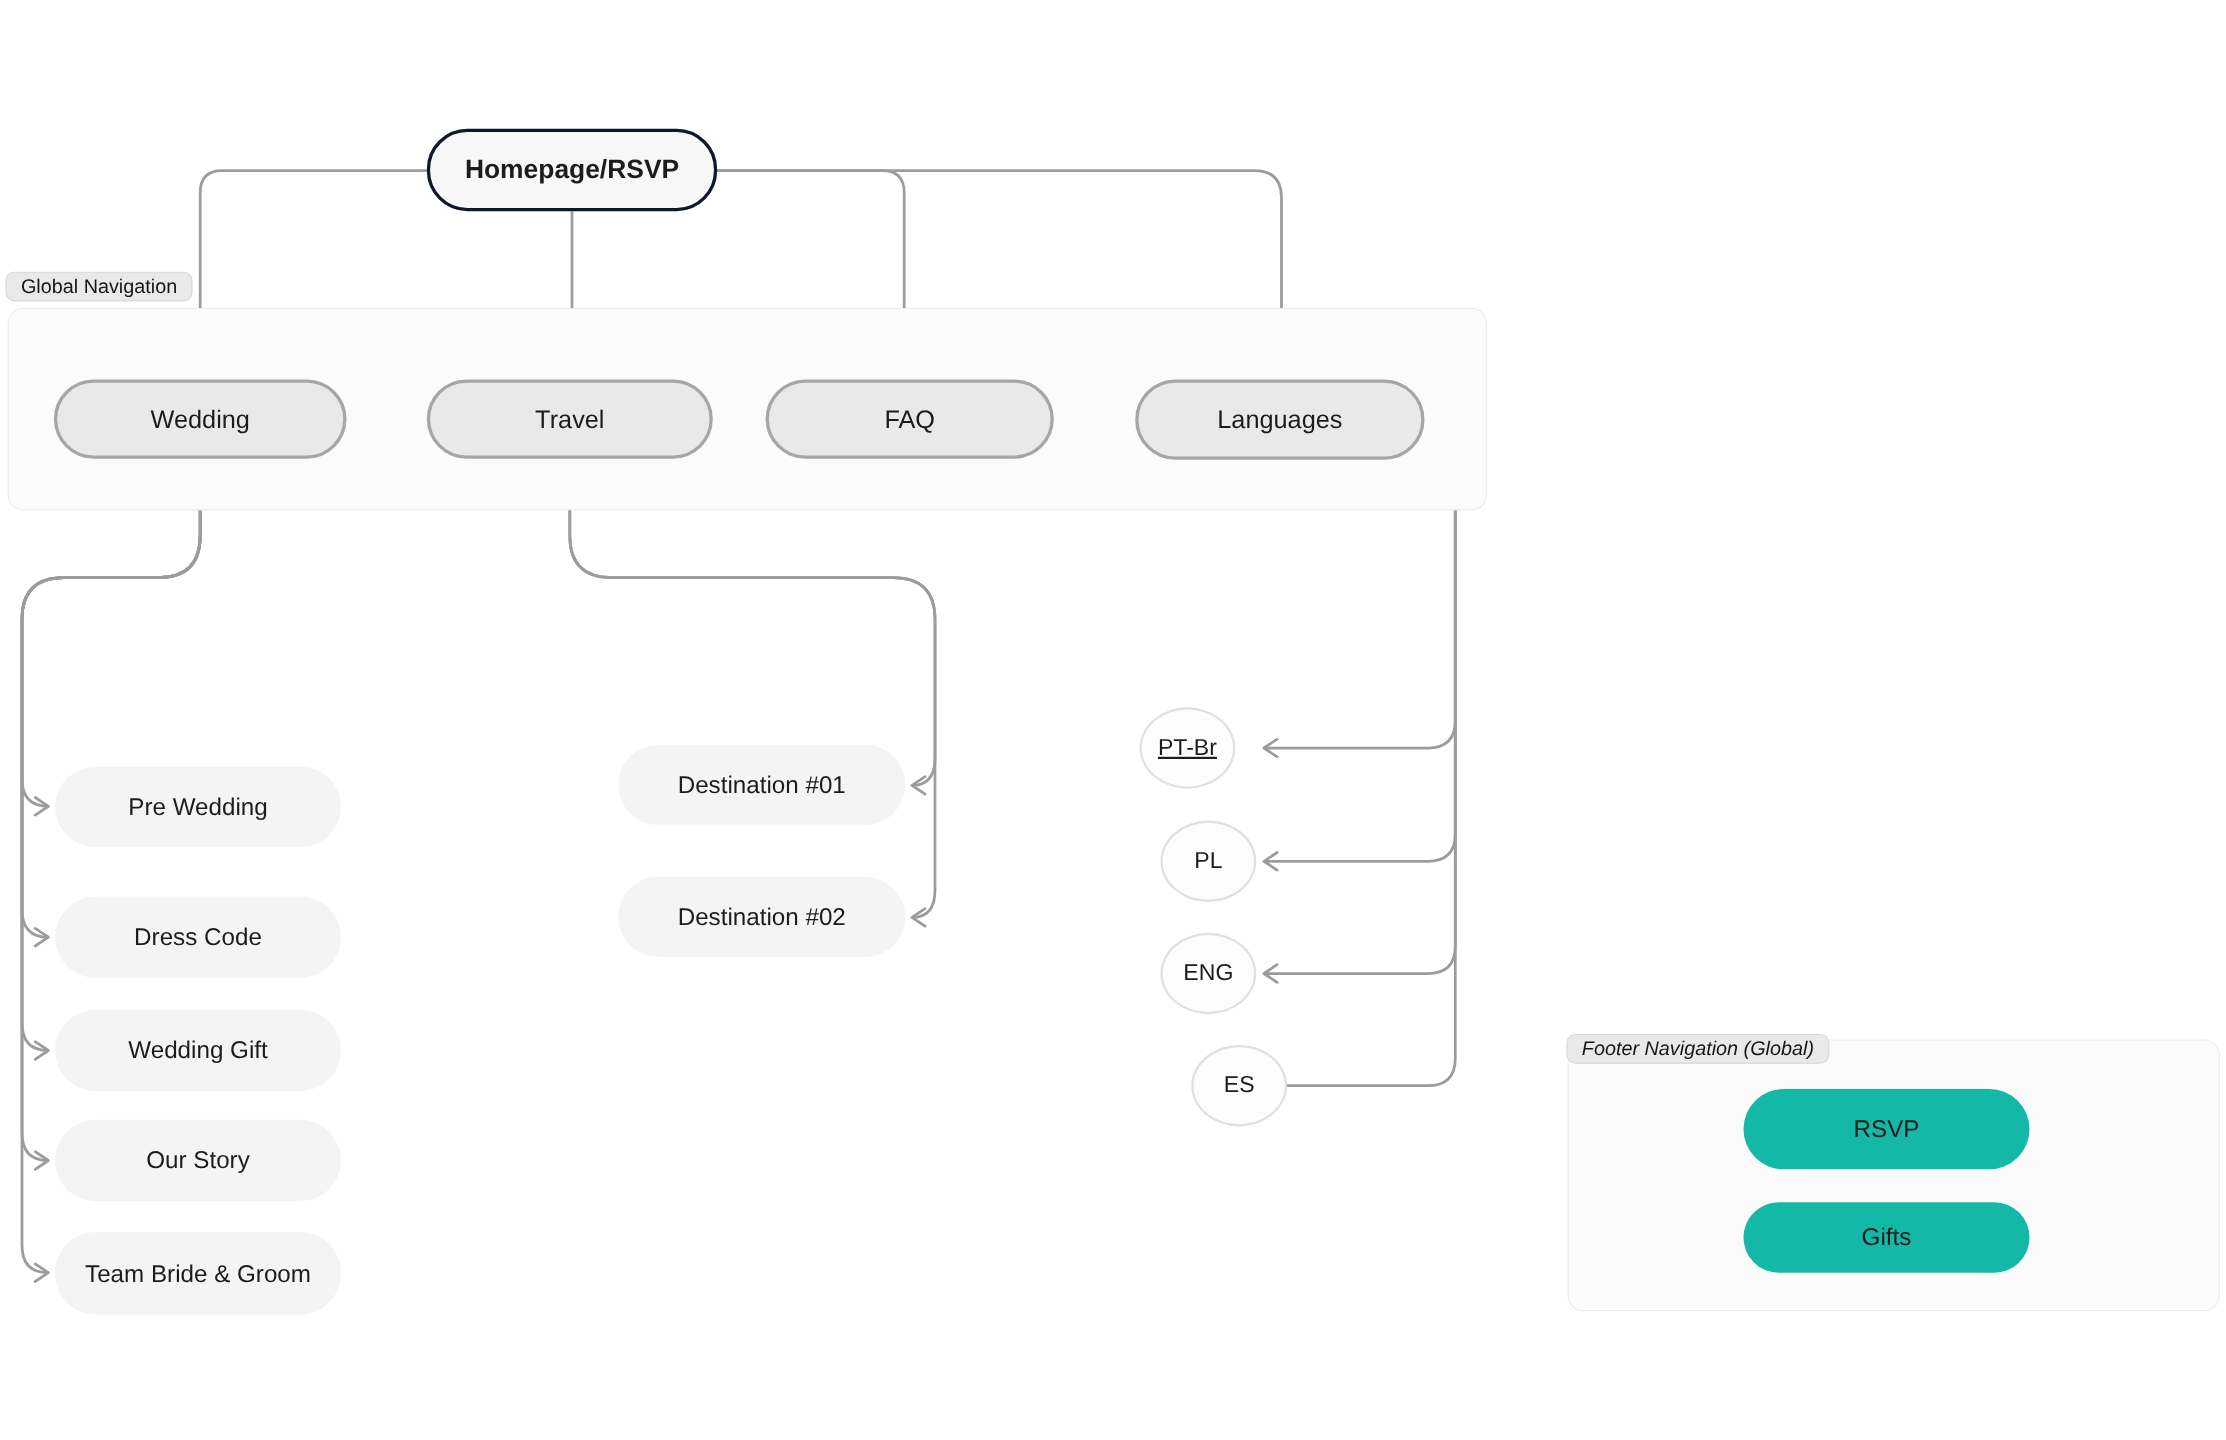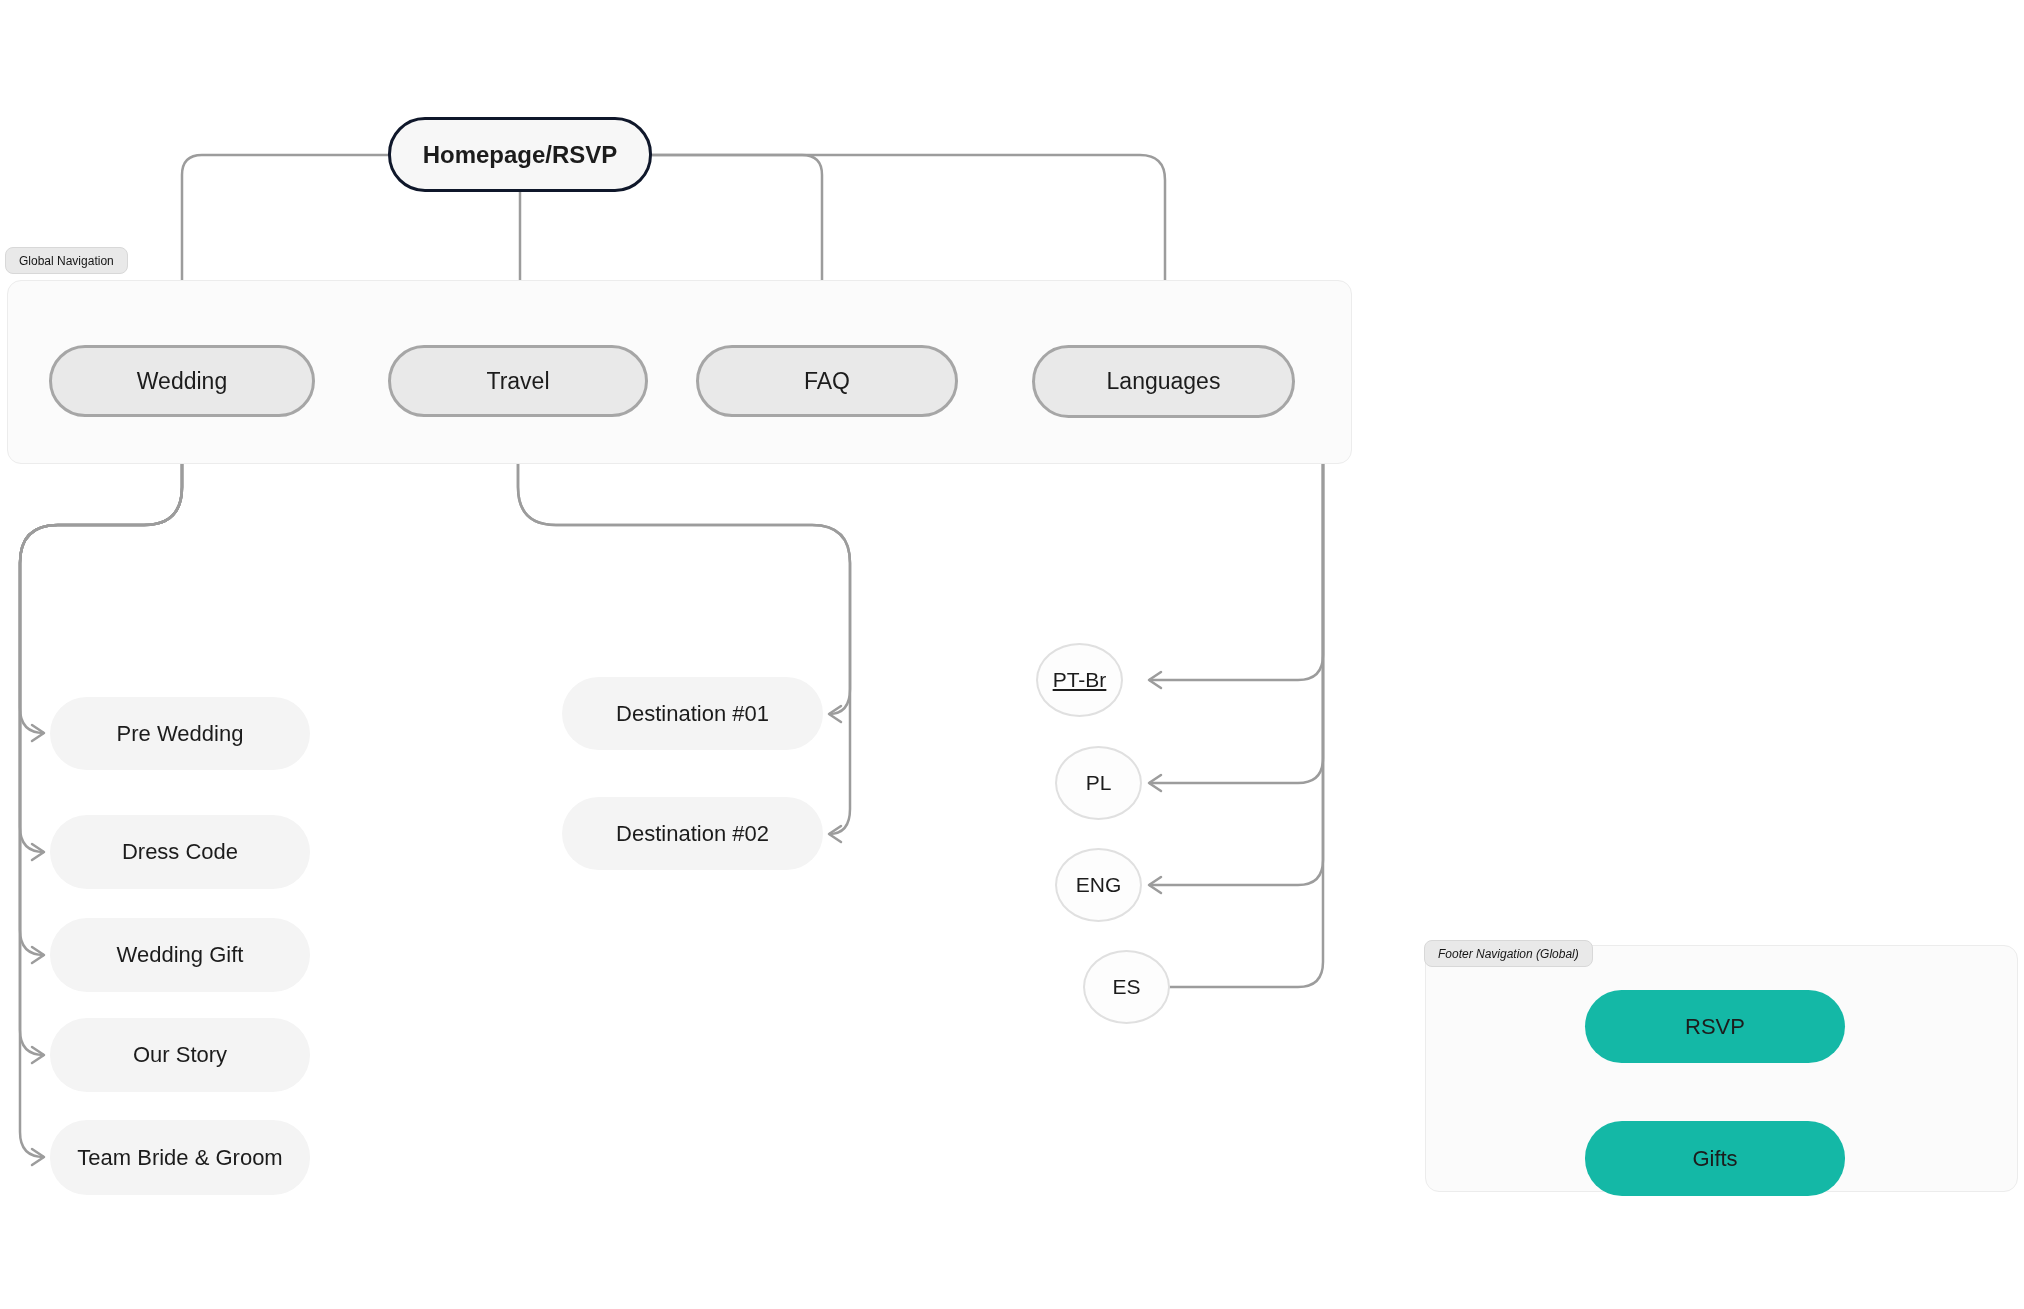--- a/index.html
+++ b/index.html
@@ -24,21 +24,21 @@
     border-radius: 14px;
   }
 
   
   .section-label {
     display: inline-flex; align-items: center;
     height: 27px; padding: 0 13px;
     background: #e9e9e9;
     border: 1.5px solid #d8d8d8;
     border-radius: 8px;
-    font-size: 12px; font-weight: 400; color: #161616;
+    font-size: 18px; font-weight: 400; color: #161616;
     white-space: nowrap;
   }
 
   
   .node {
     display: flex; align-items: center; justify-content: center;
     border-radius: 37px;
     font-size: 22px;
     white-space: nowrap;
     text-align: center;
@@ -125,13 +125,13 @@
 
 <div class="abs node node-page" style="left:562px; top:677px; width:261px; height:73px;">Destination #01</div>
 <div class="abs node node-page" style="left:562px; top:797px; width:261px; height:73px;">Destination #02</div>
 
 <div class="abs node node-circle" style="left:1036px; top:643px; width:87px; height:74px;text-decoration:underline;">PT-Br</div>
 <div class="abs node node-circle" style="left:1055px; top:746px; width:87px; height:74px;">PL</div>
 <div class="abs node node-circle" style="left:1055px; top:848px; width:87px; height:74px;">ENG</div>
 <div class="abs node node-circle" style="left:1083px; top:950px; width:87px; height:74px;">ES</div>
 
 <div class="abs node node-footer-btn" style="left:1585px; top:990px; width:260px; height:73px;">RSVP</div>
-<div class="abs node node-footer-btn" style="left:1585px; top:1093px; width:260px; height:75px;margin-top:28px;">Gifts</div>
+<div class="abs node node-footer-btn" style="left:1585px; top:1093px; width:260px; height:64px;">Gifts</div>
 
 </body></html>

